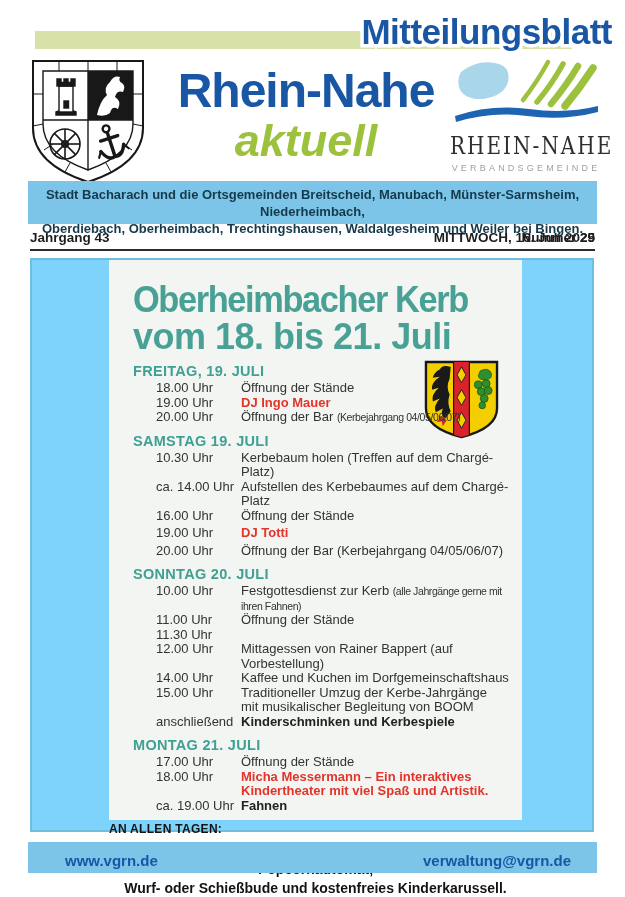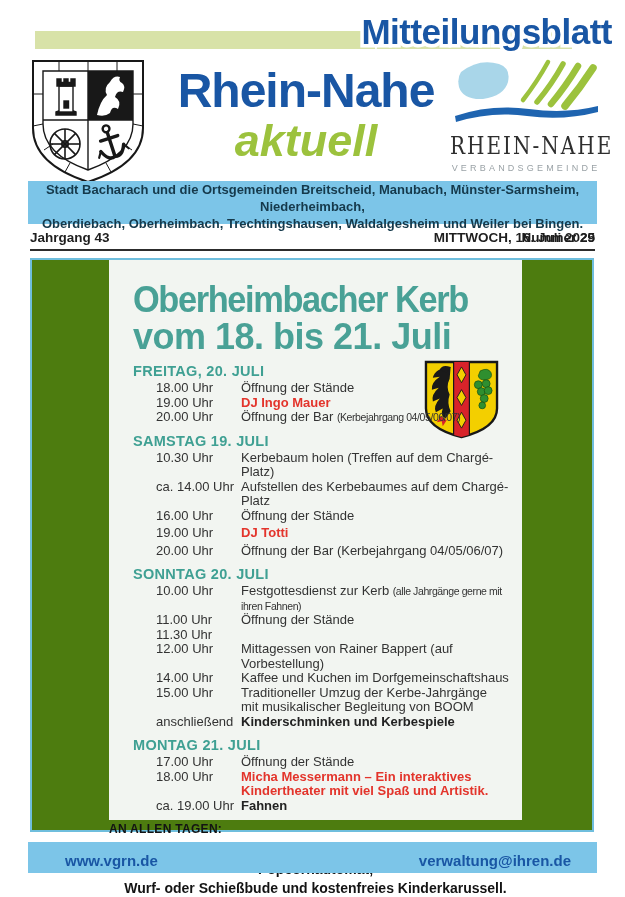--- a/index.html
+++ b/index.html
@@ -23,29 +23,29 @@
     font-size:45px; font-weight:bold; font-style:italic; color:#9cc23d; line-height:50px;}
   .crest{position:absolute; left:27px; top:56px; width:122px; height:130px;}
   .logo{position:absolute; left:450px; top:56px; width:152px; text-align:center;}
   .logo svg{display:block; margin:0 auto;}
   .logo-name{font-family:"DejaVu Serif", serif; font-size:20px; color:#2e2e2e;
     letter-spacing:2px; transform:scaleY(1.25); transform-origin:top; white-space:nowrap; margin-top:2px;}
   .logo-sub{font-size:9px; color:#9aa2a6; letter-spacing:3.2px; margin-top:9px; white-space:nowrap;}
   
   .banner{position:absolute; left:28px; top:181px; width:569px; height:43px;
     background:#7cc5e8; color:#15394b; font-weight:bold; font-size:13px;
-    text-align:center; line-height:17px; box-sizing:border-box; }
+    text-align:center; line-height:17px; box-sizing:border-box; padding-top:5px;}
   
   .issue{position:absolute; left:30px; top:230px; width:565px; display:flex;
     justify-content:space-between; font-size:13.5px; font-weight:bold; color:#1e1e1e;}
   .issue .center{position:absolute; left:0; width:100%; text-align:right;}
   .rule{position:absolute; left:30px; top:249px; width:565px; height:2px; background:#2c2c2c;}
   
   .content-box{position:absolute; left:30px; top:258px; width:564px; height:574px;
-    border:2px solid #6fbedd; background:#4d7c0f; box-sizing:border-box;}
+    border:2px solid #6fbedd; background:#7dd3fc; box-sizing:border-box;}
   .flyer{position:absolute; left:77px; top:0; width:413px; height:560px; background:#f2f5f1;}
   .f-title1{margin:21px 0 0 24px; font-size:37px; line-height:37px; font-weight:bold;
     color:#49a196; letter-spacing:-1.5px; transform:scaleX(0.93); transform-origin:left; white-space:nowrap;}
   .f-title2{margin:1px 0 0 24px; font-size:36px; line-height:36px; font-weight:bold;
     color:#49a196; letter-spacing:-0.5px; white-space:nowrap;}
   .ob-arms{position:absolute; left:314px; top:99px; width:77px; height:81px;}
   .schedule{margin-top:9px; position:relative;}
   .day-section{margin:0 0 9px 24px;}
   .day-heading{font-size:14.5px; line-height:15px; font-weight:bold; color:#3fa093;
     letter-spacing:0.3px; margin-bottom:2px;}
@@ -180,21 +180,21 @@
             <circle cx="59" cy="33" r="4"></circle>
               <circle cx="66" cy="32" r="4"></circle>
             <circle cx="62" cy="40" r="4"></circle>
               <circle cx="60" cy="47" r="3.4"></circle>
           </g>
         </svg>
       </div>
 
       <div class="schedule">
           <div class="day-section">
-            <div class="day-heading">FREITAG, 20. JULI</div>
+            <div class="day-heading">FREITAG, 19. JULI</div>
             <div class="row">
               <div class="time">18.00 Uhr</div>
               <div class="text"><span>Öffnung der Stände</span></div>
             </div>
             <div class="row">
               <div class="time">19.00 Uhr</div>
               <div class="text red"><span>DJ Ingo Mauer</span></div>
             </div>
             <div class="row">
               <div class="time">20.00 Uhr</div>
@@ -274,16 +274,16 @@
       <div class="all-tagen">AN ALLEN TAGEN:</div>
       <div class="attractions">
         <div>Entenangeln, Bungee-Trampolin, Boxautomat, Popcornautomat,</div>
         <div>Wurf- oder Schießbude und kostenfreies Kinderkarussell.</div>
       </div>
     </div>
   </div>
 
   <div class="footer-bar">
     <a href="#">www.vgrn.de</a>
-    <a href="#">verwaltung@ihren.de</a>
+    <a href="#">verwaltung@vgrn.de</a>
   </div>
 
 </div>
 
 </body></html>

